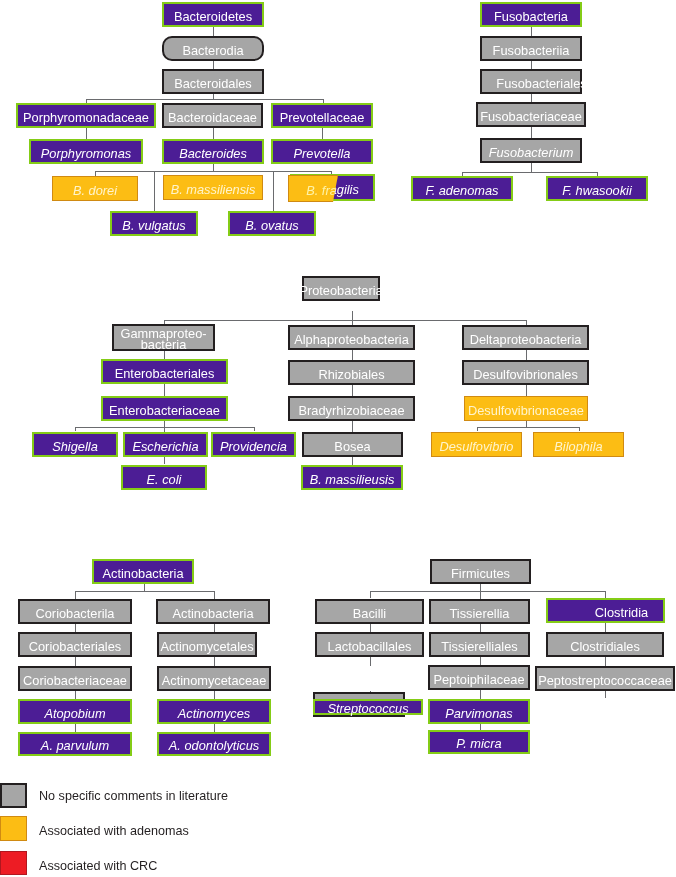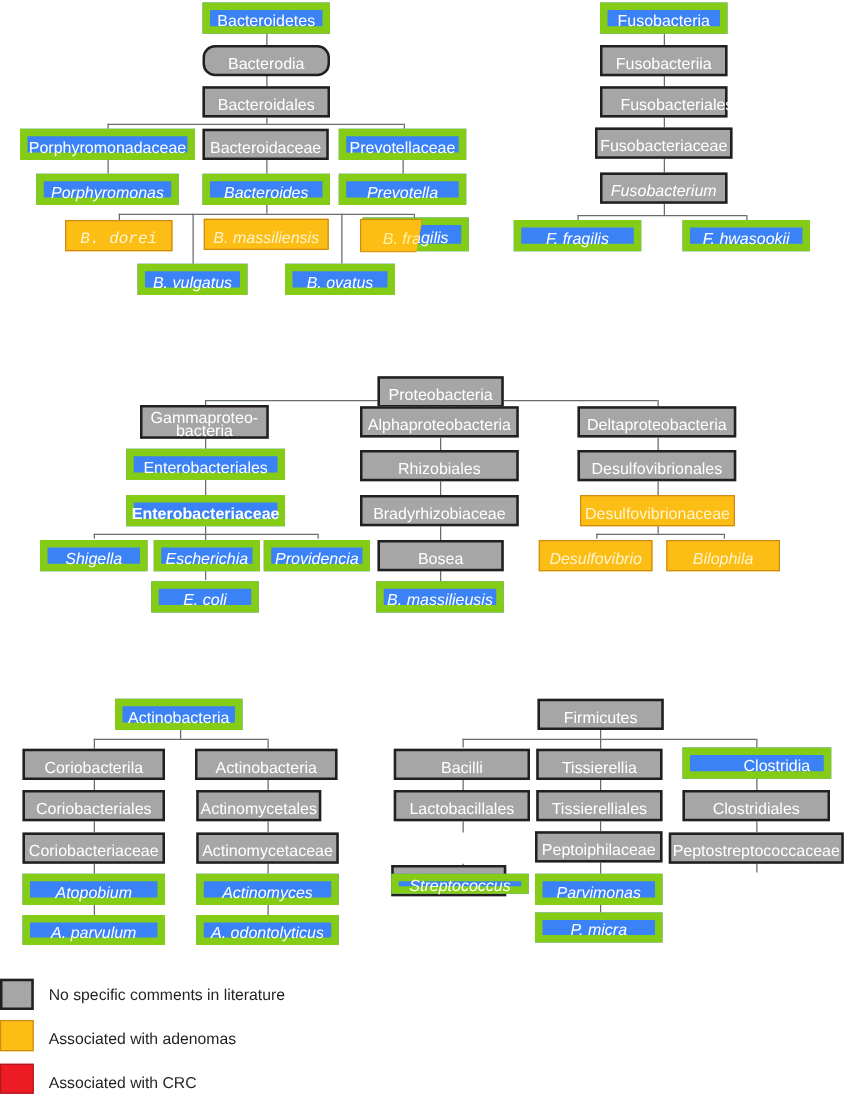--- a/index.html
+++ b/index.html
@@ -3,21 +3,21 @@
 <meta charset="utf-8">
 <title>Bacterial taxonomy figure</title>
 <style>
   html,body{margin:0;padding:0;}
   body{width:676px;height:877px;background:#FFFFFF;font-family:"Liberation Sans",sans-serif;
        -webkit-font-smoothing:antialiased;overflow:hidden;}
   #stage{position:relative;width:676px;height:877px;}
   .box{position:absolute;box-sizing:border-box;display:flex;align-items:center;justify-content:center;
        text-align:center;color:#fff;font-size:12.8px;line-height:11px;padding-top:3px;letter-spacing:0;white-space:pre;}
   .box.gray{background:#A6A6A6;border:2px solid #231F20;}
-  .box.red{background:#3b82f6;border:6px solid #84cc16;}
+  .box.red{background:#4c1d95;border:2px solid #84cc16;}
   .box.yellow{background:#FCBD14;border:1px solid #D08A12;color:#FFF4CC;}
   .box.it{font-style:italic;}
   .ln{position:absolute;background:#6A6B6E;}
   .split{position:absolute;left:0;top:0;}
   .splittext{position:absolute;top:0;display:flex;align-items:center;justify-content:center;padding-top:1px;box-sizing:border-box;}
   .grp{position:absolute;left:0;top:0;width:676px;height:877px;}
   .legend-sw{position:absolute;box-sizing:border-box;}
   .legend-sw.gray{background:#A6A6A6;border:2px solid #231F20;}
   .legend-sw.red{background:#ED1C24;border:1px solid #B0171F;}
   .legend-sw.yellow{background:#FCBD14;border:1px solid #D08A12;}
@@ -46,21 +46,21 @@
         <div class="ln" style="left: 273px; top: 171px; width: 1px; height: 40px;"></div>
         <div class="box red" style="left: 162px; top: 2px; width: 102px; height: 25px;">Bacteroidetes</div>
         <div class="box gray" style="left: 162px; top: 36px; width: 102px; height: 25px; border-radius: 10px;">Bacterodia</div>
         <div class="box gray" style="left: 162px; top: 69px; width: 102px; height: 25px;">Bacteroidales</div>
         <div class="box red" style="left: 16px; top: 103px; width: 140px; height: 25px;">Porphyromonadaceae</div>
         <div class="box gray" style="left: 162px; top: 103px; width: 101px; height: 25px;">Bacteroidaceae</div>
         <div class="box red" style="left: 271px; top: 103px; width: 102px; height: 25px;">Prevotellaceae</div>
         <div class="box red it" style="left: 29px; top: 139px; width: 114px; height: 25px;">Porphyromonas</div>
         <div class="box red it" style="left: 162px; top: 139px; width: 102px; height: 25px;">Bacteroides</div>
         <div class="box red it" style="left: 271px; top: 139px; width: 102px; height: 25px;">Prevotella</div>
-        <div class="box yellow it" style="left: 52px; top: 176px; width: 86px; height: 25px; font-family: Liberation Mono, monospace;">B. dorei</div>
+        <div class="box yellow it" style="left: 52px; top: 176px; width: 86px; height: 25px;">B. dorei</div>
         <div class="box yellow it" style="left: 163px; top: 175px; width: 100px; height: 25px;">B. massiliensis</div>
         <div class="box red it" style="left: 110px; top: 211px; width: 88px; height: 25px;">B. vulgatus</div>
         <div class="box red it" style="left: 228px; top: 211px; width: 88px; height: 25px;">B. ovatus</div>
         <div class="split">
           <div class="box red it" style="left: 290px; top: 174px; width: 85px; height: 27px;">B. fragilis</div>
           <div class="box yellow it" style="left: 288px; top: 175px; width: 50px; height: 27px; overflow: hidden; display: block; clip-path: polygon(0% 0%, 100% 0%, 90% 100%, 0% 100%);"><span class="splittext" style="left: 1px; width: 85px; height: 27px; color: rgb(254, 243, 168);">B. fragilis</span></div>
         </div>
       </div>
       <div class="grp">
         <div class="ln" style="left: 531px; top: 26px; width: 1px; height: 10px;"></div>
@@ -69,21 +69,21 @@
         <div class="ln" style="left: 531px; top: 127px; width: 1px; height: 11px;"></div>
         <div class="ln" style="left: 462px; top: 172px; width: 135px; height: 1px;"></div>
         <div class="ln" style="left: 531px; top: 163px; width: 1px; height: 9px;"></div>
         <div class="ln" style="left: 462px; top: 172px; width: 1px; height: 4px;"></div>
         <div class="ln" style="left: 597px; top: 172px; width: 1px; height: 4px;"></div>
         <div class="box red" style="left: 480px; top: 2px; width: 102px; height: 25px;">Fusobacteria</div>
         <div class="box gray" style="left: 480px; top: 36px; width: 102px; height: 25px;">Fusobacteriia</div>
         <div class="box gray" style="left: 480px; top: 69px; width: 102px; height: 25px; padding-left: 21px;">Fusobacteriales</div>
         <div class="box gray" style="left: 476px; top: 102px; width: 110px; height: 25px;">Fusobacteriaceae</div>
         <div class="box gray it" style="left: 480px; top: 138px; width: 102px; height: 25px;">Fusobacterium</div>
-        <div class="box red it" style="left: 411px; top: 176px; width: 102px; height: 25px;">F. fragilis</div>
+        <div class="box red it" style="left: 411px; top: 176px; width: 102px; height: 25px;">F. adenomas</div>
         <div class="box red it" style="left: 546px; top: 176px; width: 102px; height: 25px;">F. hwasookii</div>
       </div>
       <div class="grp">
         <div class="ln" style="left: 164px; top: 320px; width: 362px; height: 1px;"></div>
         <div class="ln" style="left: 352px; top: 311px; width: 1px; height: 9px;"></div>
         <div class="ln" style="left: 164px; top: 320px; width: 1px; height: 5px;"></div>
         <div class="ln" style="left: 352px; top: 320px; width: 1px; height: 5px;"></div>
         <div class="ln" style="left: 526px; top: 320px; width: 1px; height: 5px;"></div>
         <div class="ln" style="left: 164px; top: 350px; width: 1px; height: 9px;"></div>
         <div class="ln" style="left: 164px; top: 384px; width: 1px; height: 12px;"></div>
@@ -95,25 +95,25 @@
         <div class="ln" style="left: 352px; top: 350px; width: 1px; height: 10px;"></div>
         <div class="ln" style="left: 352px; top: 385px; width: 1px; height: 11px;"></div>
         <div class="ln" style="left: 352px; top: 421px; width: 1px; height: 11px;"></div>
         <div class="ln" style="left: 352px; top: 456px; width: 1px; height: 9px;"></div>
         <div class="ln" style="left: 526px; top: 350px; width: 1px; height: 10px;"></div>
         <div class="ln" style="left: 526px; top: 385px; width: 1px; height: 11px;"></div>
         <div class="ln" style="left: 526px; top: 420px; width: 1px; height: 7px;"></div>
         <div class="ln" style="left: 477px; top: 427px; width: 102px; height: 1px;"></div>
         <div class="ln" style="left: 477px; top: 427px; width: 1px; height: 4px;"></div>
         <div class="ln" style="left: 579px; top: 427px; width: 1px; height: 4px;"></div>
-        <div class="box gray" style="left: 302px; top: 301px; width: 101px; height: 25px;">Proteobacteria</div>
+        <div class="box gray" style="left: 302px; top: 276px; width: 78px; height: 25px;">Proteobacteria</div>
         <div class="box gray" style="left: 112px; top: 324px; width: 103px; height: 27px; line-height: 11.5px;">Gammaproteo-
 bacteria</div>
         <div class="box red" style="left: 101px; top: 359px; width: 127px; height: 25px;">Enterobacteriales</div>
-        <div class="box red" style="left: 101px; top: 396px; width: 127px; height: 25px; font-weight: bold;">Enterobacteriaceae</div>
+        <div class="box red" style="left: 101px; top: 396px; width: 127px; height: 25px;">Enterobacteriaceae</div>
         <div class="box red it" style="left: 32px; top: 432px; width: 86px; height: 25px;">Shigella</div>
         <div class="box red it" style="left: 123px; top: 432px; width: 85px; height: 25px;">Escherichia</div>
         <div class="box red it" style="left: 211px; top: 432px; width: 85px; height: 25px;">Providencia</div>
         <div class="box red it" style="left: 121px; top: 465px; width: 86px; height: 25px;">E. coli</div>
         <div class="box gray" style="left: 288px; top: 325px; width: 127px; height: 25px;">Alphaproteobacteria</div>
         <div class="box gray" style="left: 288px; top: 360px; width: 127px; height: 25px;">Rhizobiales</div>
         <div class="box gray" style="left: 288px; top: 396px; width: 127px; height: 25px;">Bradyrhizobiaceae</div>
         <div class="box gray" style="left: 302px; top: 432px; width: 101px; height: 25px;">Bosea</div>
         <div class="box red it" style="left: 301px; top: 465px; width: 102px; height: 25px;">B. massilieusis</div>
         <div class="box gray" style="left: 462px; top: 325px; width: 127px; height: 25px;">Deltaproteobacteria</div>

